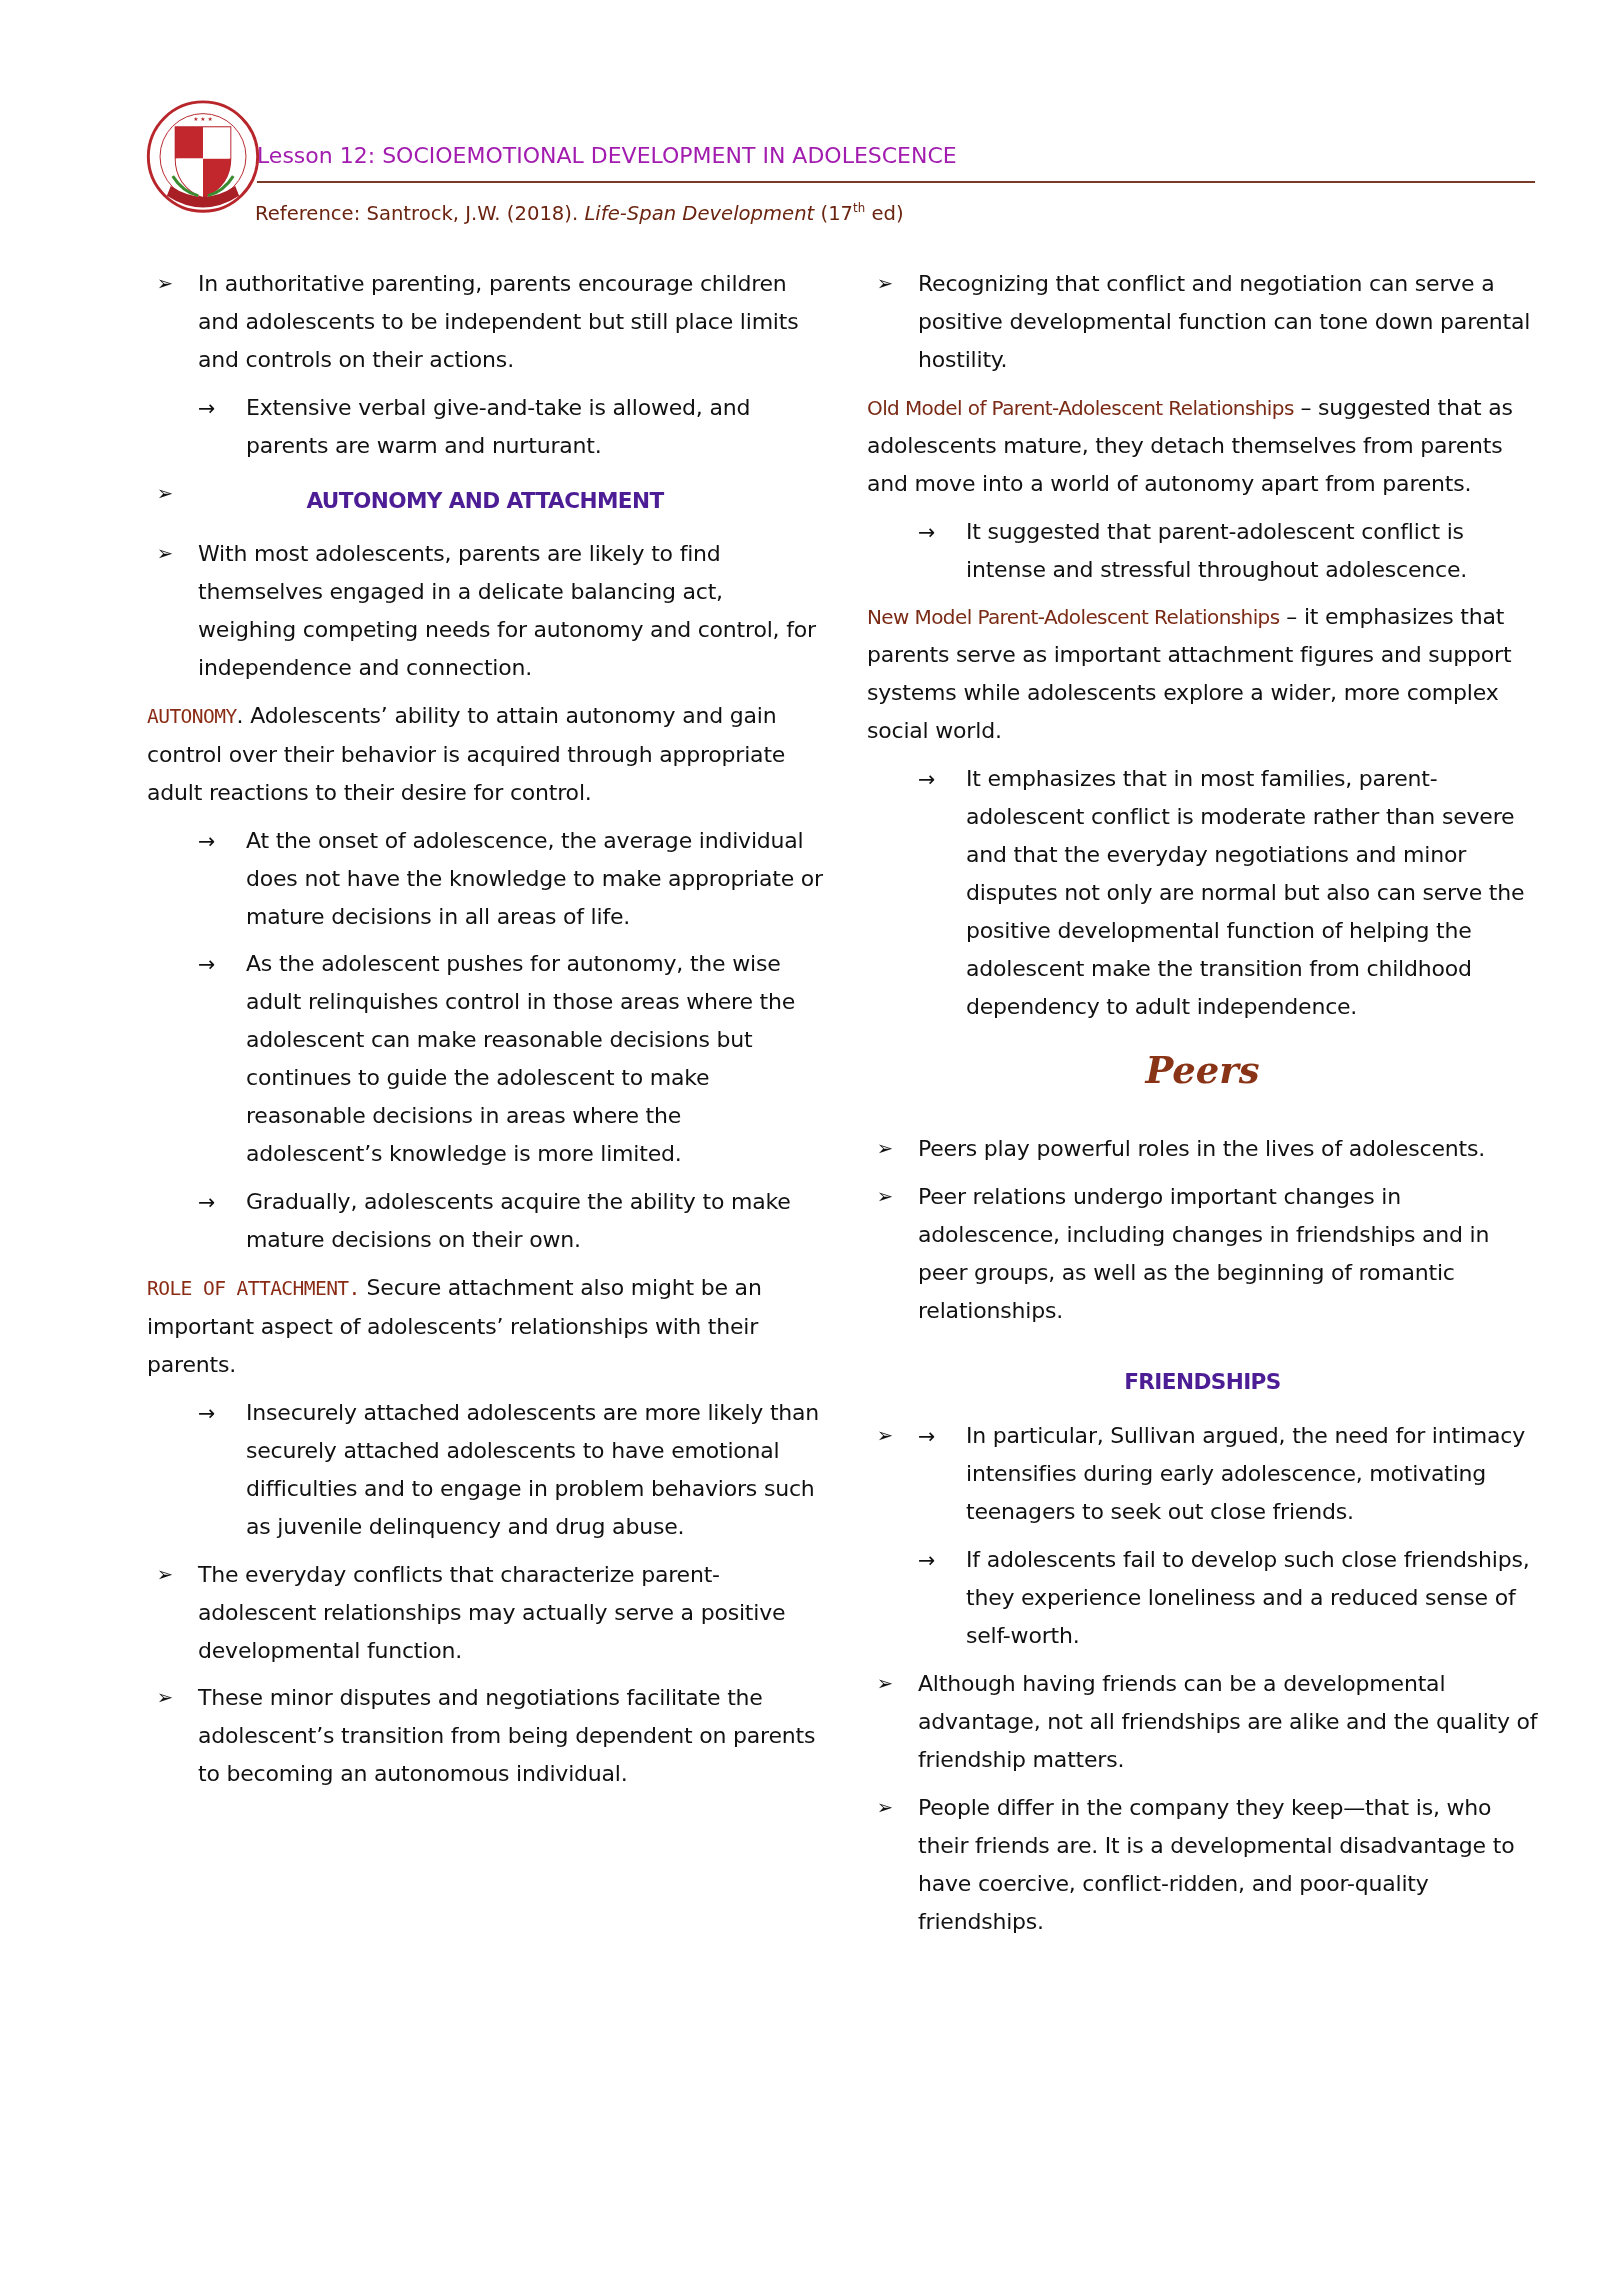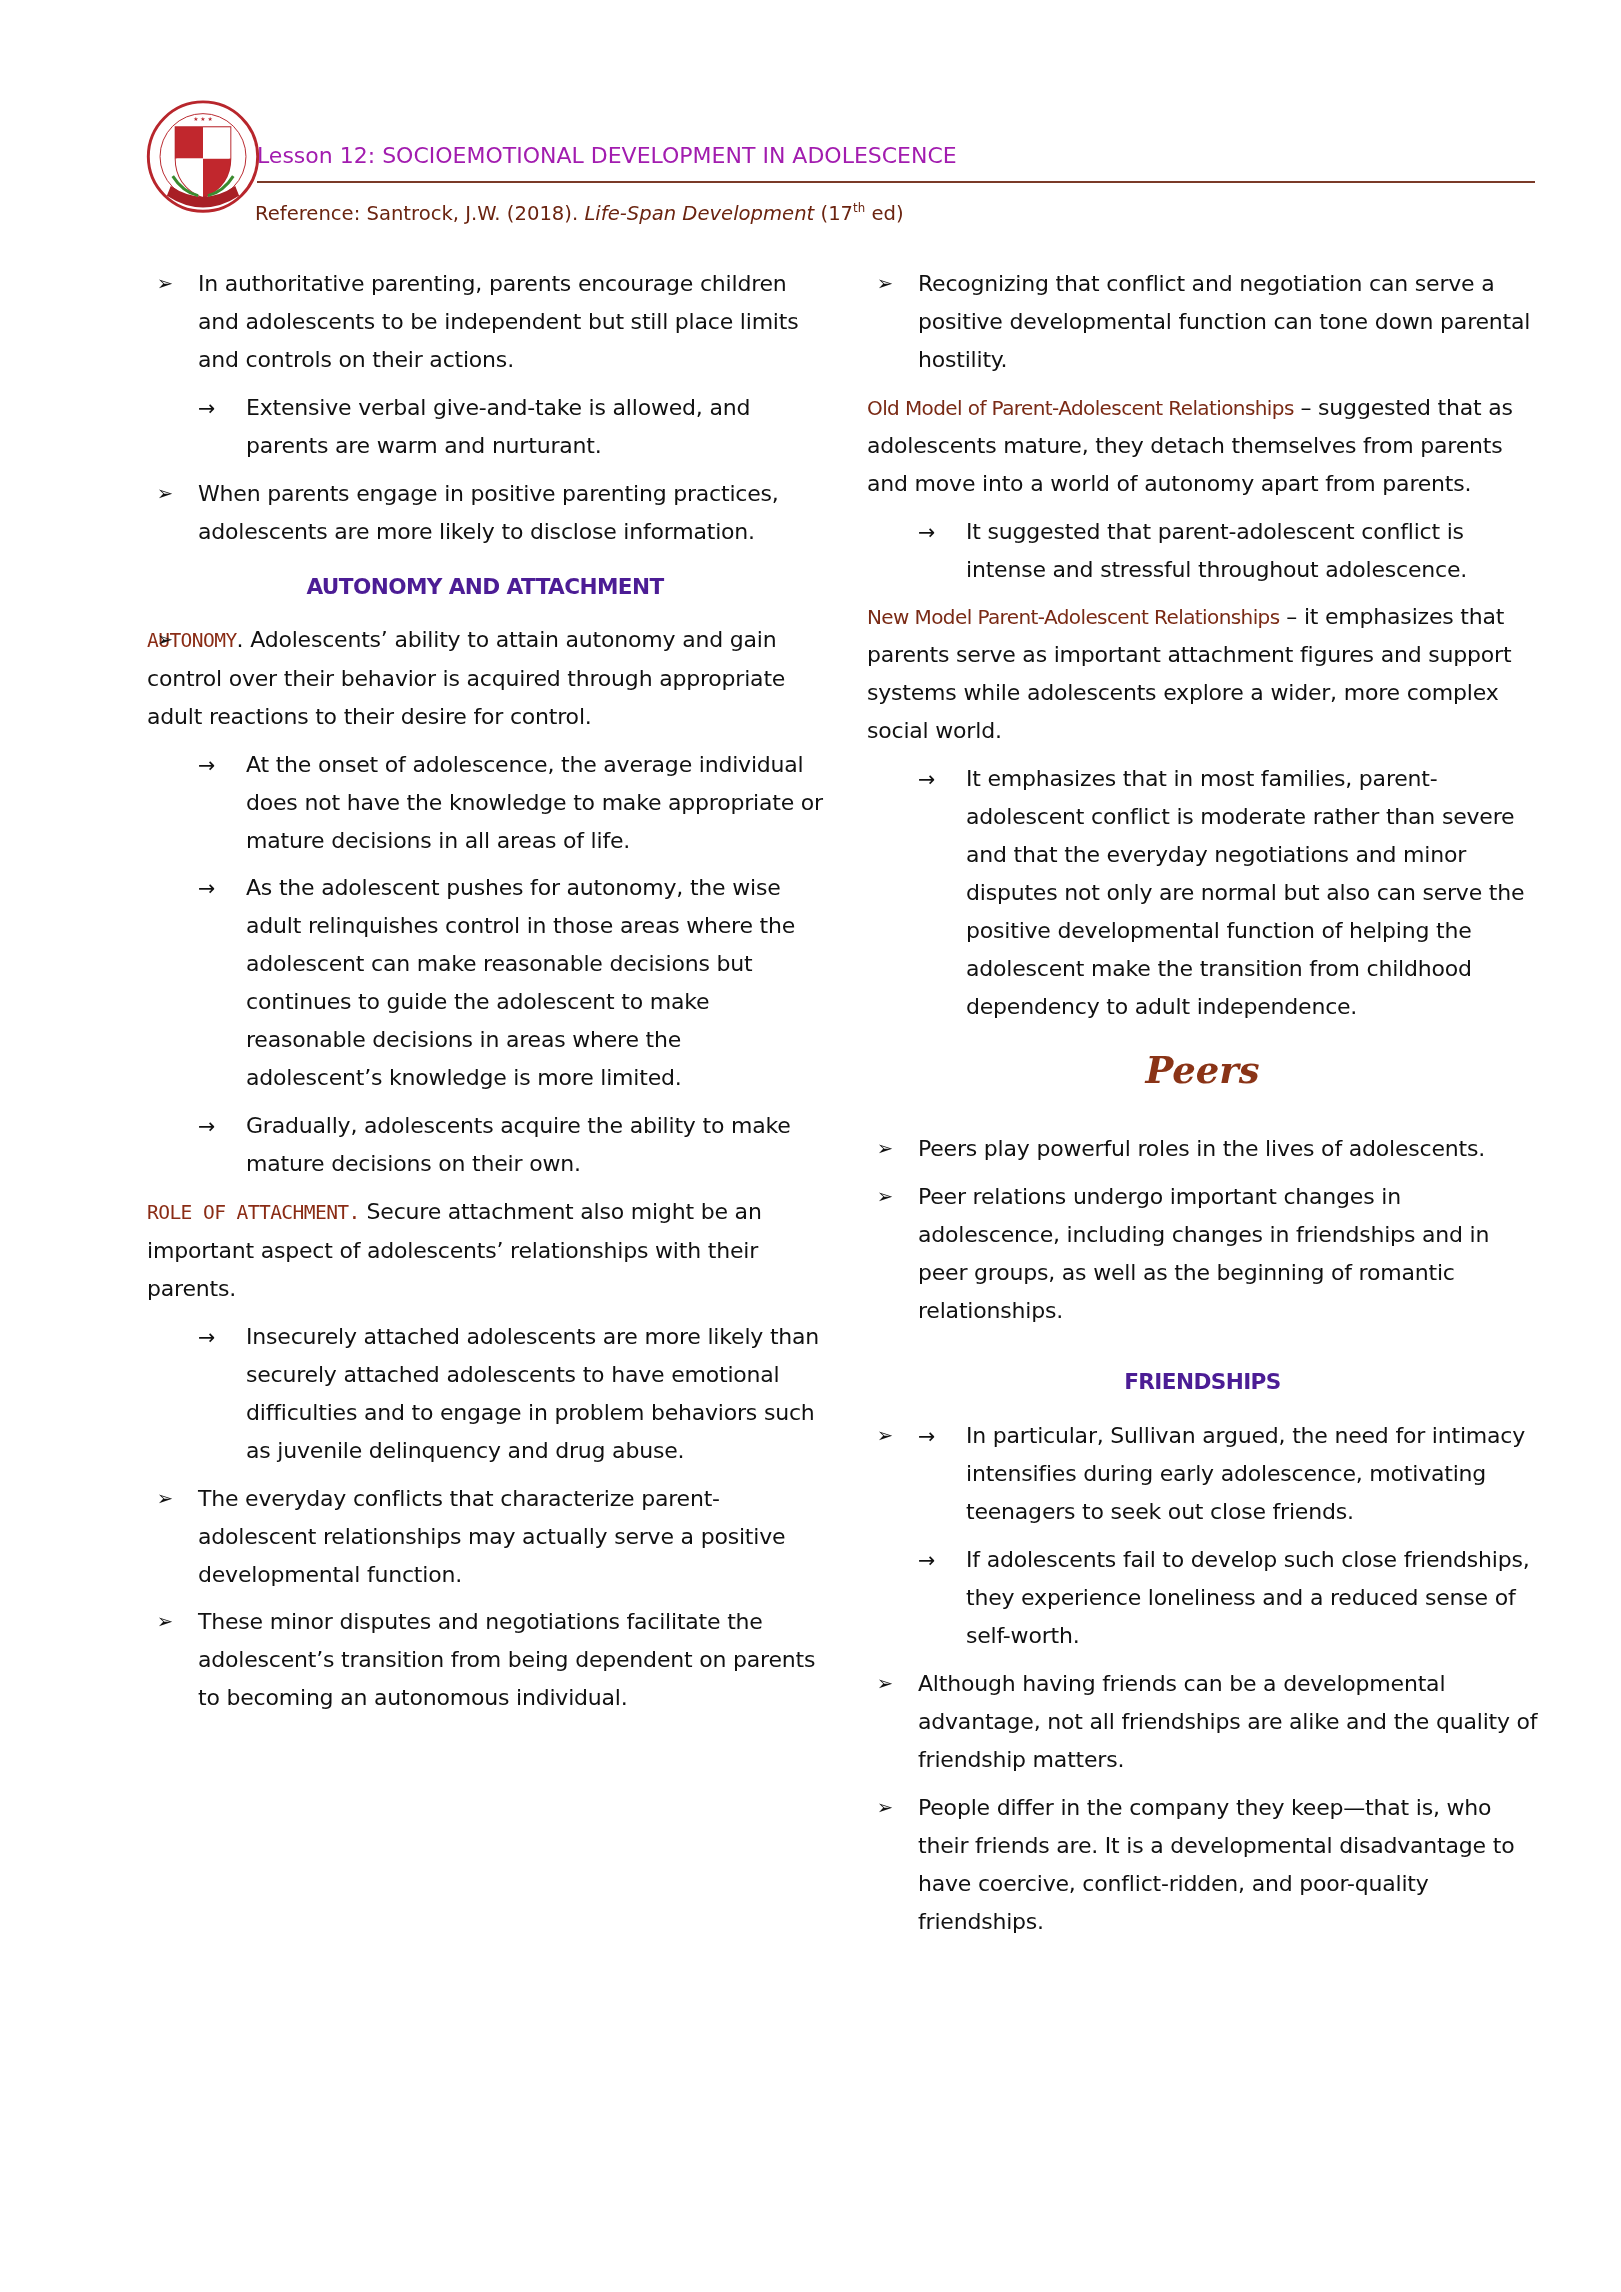--- a/index.html
+++ b/index.html
@@ -105,27 +105,27 @@
   <div class="bullet">
     <span class="marker">➢</span>
     <span>In authoritative parenting, parents encourage children and adolescents to be independent but still place limits and controls on their actions.</span>
   </div>
   <div class="sub">
     <span class="marker">→</span>
     <span>Extensive verbal give-and-take is allowed, and parents are warm and nurturant.</span>
   </div>
   <div class="bullet">
     <span class="marker">➢</span>
-    <span>When parents engage in positive parenting practices, adolescents are more likely to disclose information.</span>
   </div>
 
   <div class="section-heading" style="margin-top:21.6px;margin-bottom:19.6px;">AUTONOMY AND ATTACHMENT</div>
 
   <div class="bullet">
     <span class="marker">➢</span>
+    <span>With most adolescents, parents are likely to find themselves engaged in a delicate balancing act, weighing competing needs for autonomy and control, for independence and connection.</span>
   </div>
 
   <div class="para">
     <span class="term">AUTONOMY</span><span>. Adolescents’ ability to attain autonomy and gain control over their behavior is acquired through appropriate adult reactions to their desire for control.</span>
   </div>
 
   <div class="sub">
     <span class="marker">→</span>
     <span>At the onset of adolescence, the average individual does not have the knowledge to make appropriate or mature decisions in all areas of life.</span>
   </div>

